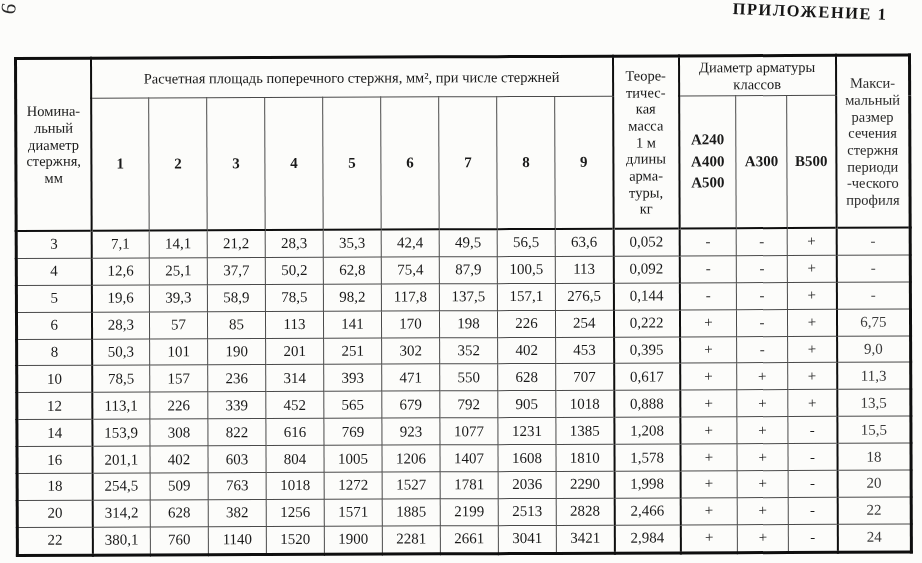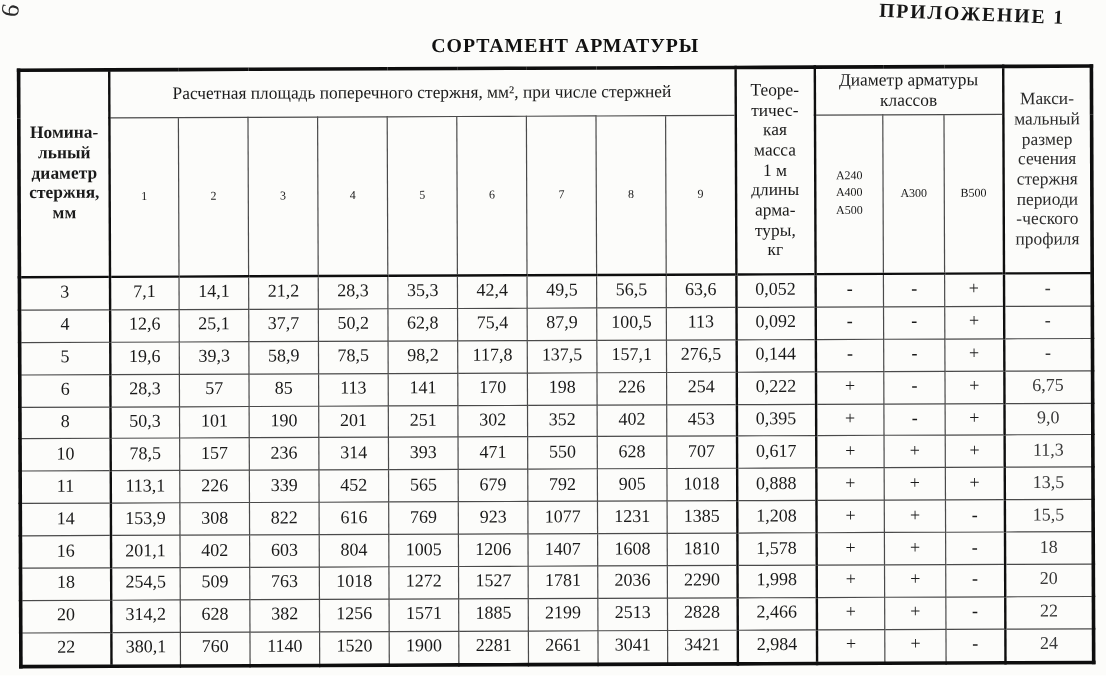--- a/index.html
+++ b/index.html
@@ -36,41 +36,40 @@
     border-collapse: collapse; table-layout: fixed;
     width: 894px; border: 3px solid #0e0e0e;
   }
   .sortament th, .sortament td {
     border: 1.5px solid #4a4a4a;
     text-align: center; vertical-align: middle;
     padding: 0 2px; font-weight: normal;
     white-space: pre-line; overflow: hidden;
   }
   .sortament thead tr.band1 th { height: 38px; font-size: 14.5px; line-height: 1.15; }
-  .sortament thead tr.band2 th { height: 131px; font-size: 10px; }
+  .sortament thead tr.band2 th { height: 131px; font-size: 15px; font-weight: bold; }
   .sortament tbody td { height: 25.9px; font-size: 15px; }
-  th.hdr-diameter { font-size: 14.5px; line-height: 1.5; font-weight: bold; }
+  th.hdr-diameter { font-size: 14.5px; line-height: 1.5; }
   th.hdr-mass { font-size: 13.5px; line-height: 1.4; margin-left: 32px; }
   th.hdr-max { font-size: 13.5px; line-height: 1.6; color: #2c2c2c; margin-left: 24px; }
   th.hdr-classes-a240 { line-height: 1.45; }
   .thick-r { border-right: 2.8px solid #0e0e0e !important; }
   .thick-l { border-left: 2.8px solid #0e0e0e !important; }
   .sortament tbody tr:first-child td { border-top: 2.8px solid #0e0e0e; }
   .sortament td.max-cell { color: #3a3a3a; }
 </style>
 </head>
 <body>
 
 <div class="page">
 
   <span class="corner-mark">9</span>
 
   <div class="appendix">ПРИЛОЖЕНИЕ 1</div>
 
-  <div class="title">СОРТАМЕНТ АРМАТУРЫ</div>
 
   <div class="table-wrap">
     <table class="sortament">
       <colgroup>
         <col style="width:75px">
         <col style="width:58px">
           <col style="width:58px">
           <col style="width:58px">
         <col style="width:58px">
           <col style="width:58px">
@@ -226,21 +225,21 @@
             <td>550</td>
             <td>628</td>
             <td class="thick-r">707</td>
             <td class="thick-r">0,617</td>
             <td>+</td>
             <td>+</td>
             <td class="thick-r">+</td>
             <td class="max-cell">11,3</td>
           </tr>
           <tr>
-            <td class="thick-r">11</td>
+            <td class="thick-r">12</td>
             <td>113,1</td>
             <td>226</td>
             <td>339</td>
             <td>452</td>
             <td>565</td>
             <td>679</td>
             <td>792</td>
             <td>905</td>
             <td class="thick-r">1018</td>
             <td class="thick-r">0,888</td>

